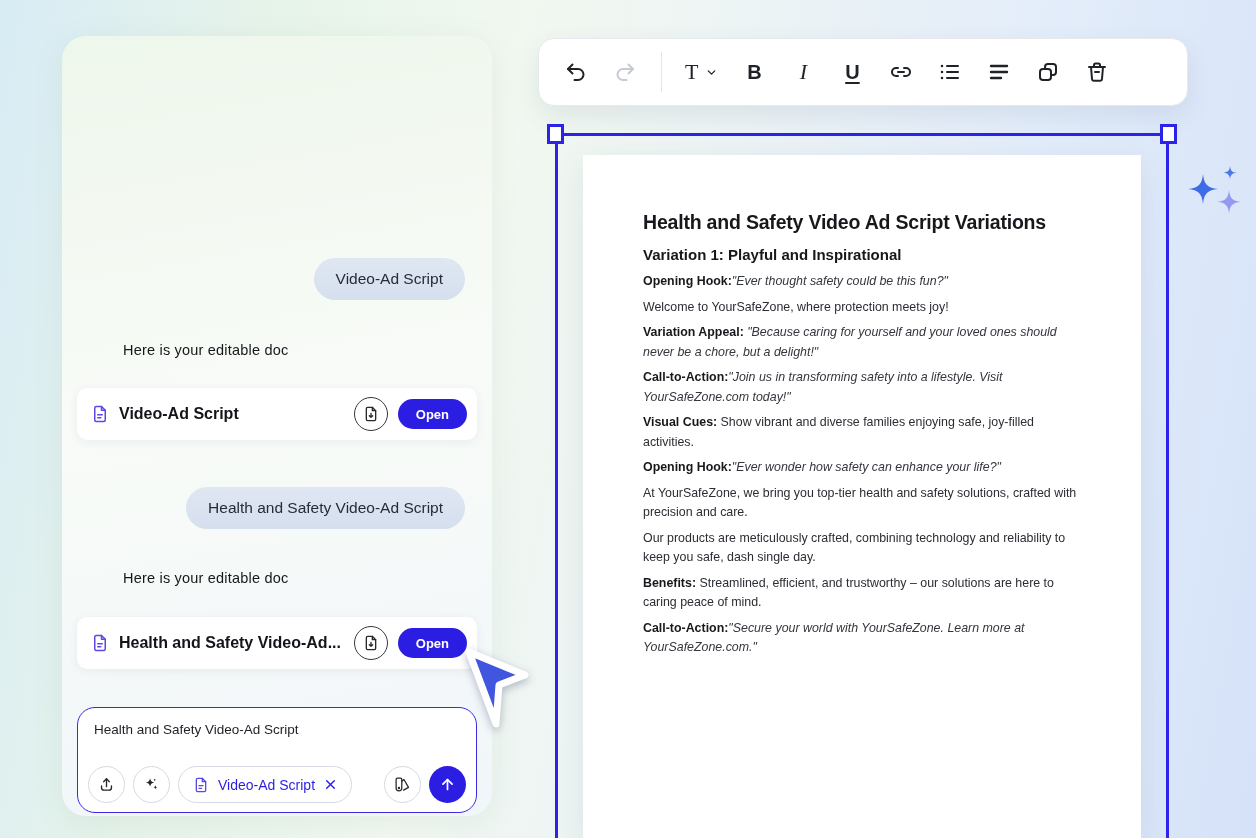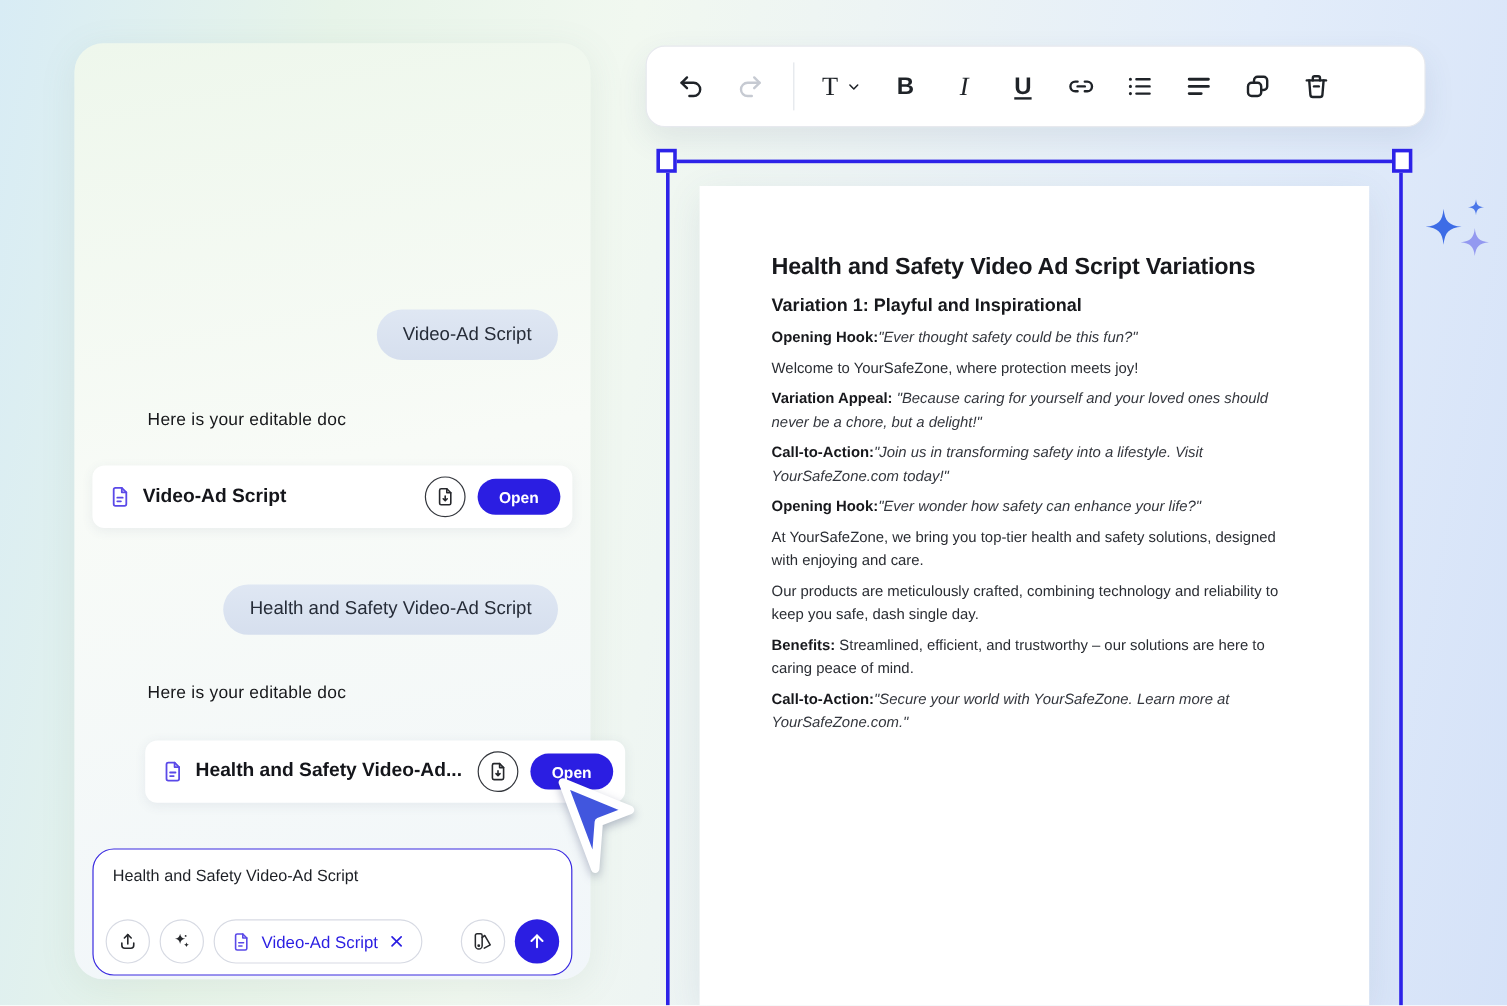--- a/index.html
+++ b/index.html
@@ -31,21 +31,21 @@
   .assist { position:absolute; left:15px; font-size:14.5px; color:#17181b; letter-spacing:0.2px;margin-left:46px; }
   .assist-1 { top:306px; }
   .assist-2 { top:534px; }
 
   .doc-card {
     position:absolute; left:15px; width:400px; height:52px; border-radius:10px;
     background:#fff; box-shadow:0 2px 10px rgba(60,80,110,0.08);
     display:flex; align-items:center; gap:10px; padding:0 10px 0 14px;
   }
   .card-1 { top:352px; }
-  .card-2 { top:581px;margin-left:44px; }
+  .card-2 { top:581px; }
   .doc-card-title {
     flex:1; font-size:16px; font-weight:700; color:#14151a;
     white-space:nowrap; overflow:hidden;
   }
   .dl-btn {
     width:34px; height:34px; border-radius:50%; background:#fff;
     border:1.3px solid #34373d; display:grid; place-items:center; cursor:pointer; flex:0 0 auto;
   }
   .open-btn {
     height:30px; padding:0 18px; border-radius:16px; border:none; cursor:pointer;
@@ -296,22 +296,23 @@
   <div class="sel-handle handle-tr"></div>
 
   <main class="doc-page">
     <h1 class="doc-h1">Health and Safety Video Ad Script Variations</h1>
     <div id="doc-sections">
         <h2 class="doc-h2">Variation 1: Playful and Inspirational</h2>
         <p class="doc-p"><strong>Opening Hook:</strong><em>"Ever thought safety could be this fun?"</em></p>
         <p class="doc-p"><span>Welcome to YourSafeZone, where protection meets joy!</span></p>
         <p class="doc-p"><strong>Variation Appeal:</strong><em> "Because caring for yourself and your loved ones should never be a chore, but a delight!"</em></p>
         <p class="doc-p"><strong>Call-to-Action:</strong><em>"Join us in transforming safety into a lifestyle. Visit YourSafeZone.com today!"</em></p>
+        <p class="doc-p"><strong>Visual Cues:</strong><span> Show vibrant and diverse families enjoying safe, joy-filled activities.</span></p>
         <p class="doc-p"><strong>Opening Hook:</strong><em>"Ever wonder how safety can enhance your life?"</em></p>
-        <p class="doc-p"><span>At YourSafeZone, we bring you top-tier health and safety solutions, designed with enjoying and care.</span></p>
+        <p class="doc-p"><span>At YourSafeZone, we bring you top-tier health and safety solutions, crafted with precision and care.</span></p>
         <p class="doc-p"><span>Our products are meticulously crafted, combining technology and reliability to keep you safe, dash single day.</span></p>
         <p class="doc-p"><strong>Benefits:</strong><span> Streamlined, efficient, and trustworthy – our solutions are here to caring peace of mind.</span></p>
         <p class="doc-p"><strong>Call-to-Action:</strong><em>"Secure your world with YourSafeZone. Learn more at YourSafeZone.com."</em></p>
         <p class="doc-p"></p>
       </div>
   </main>
 
   <div class="sparkles">
     <svg width="62" height="64" viewBox="0 0 62 64">
       <path fill="#3d6ce6" d="M17 12c1 10.5 4.5 14 15 15-10.5 1-14 4.5-15 15-1-10.5-4.5-14-15-15 10.5-1 14-4.5 15-15z"></path>

